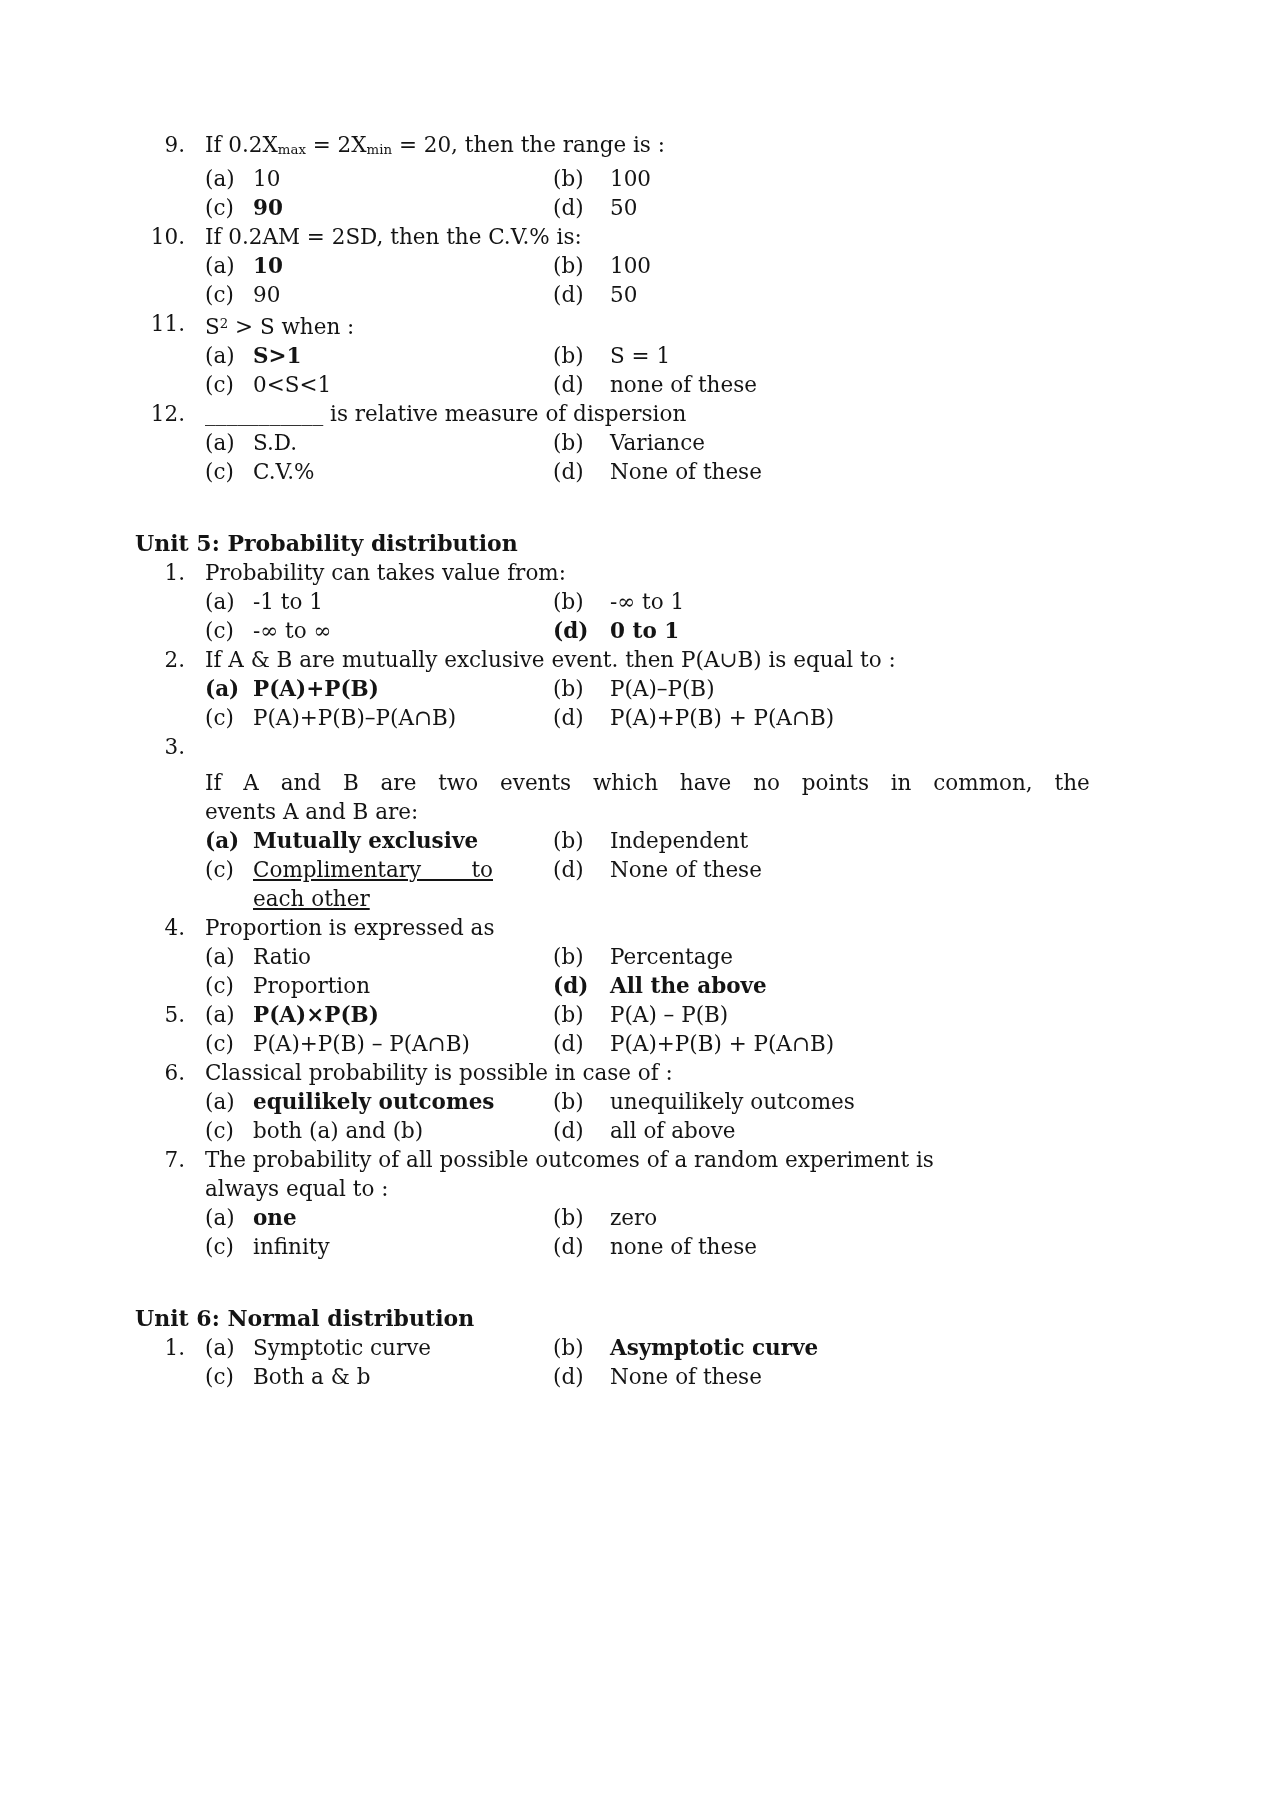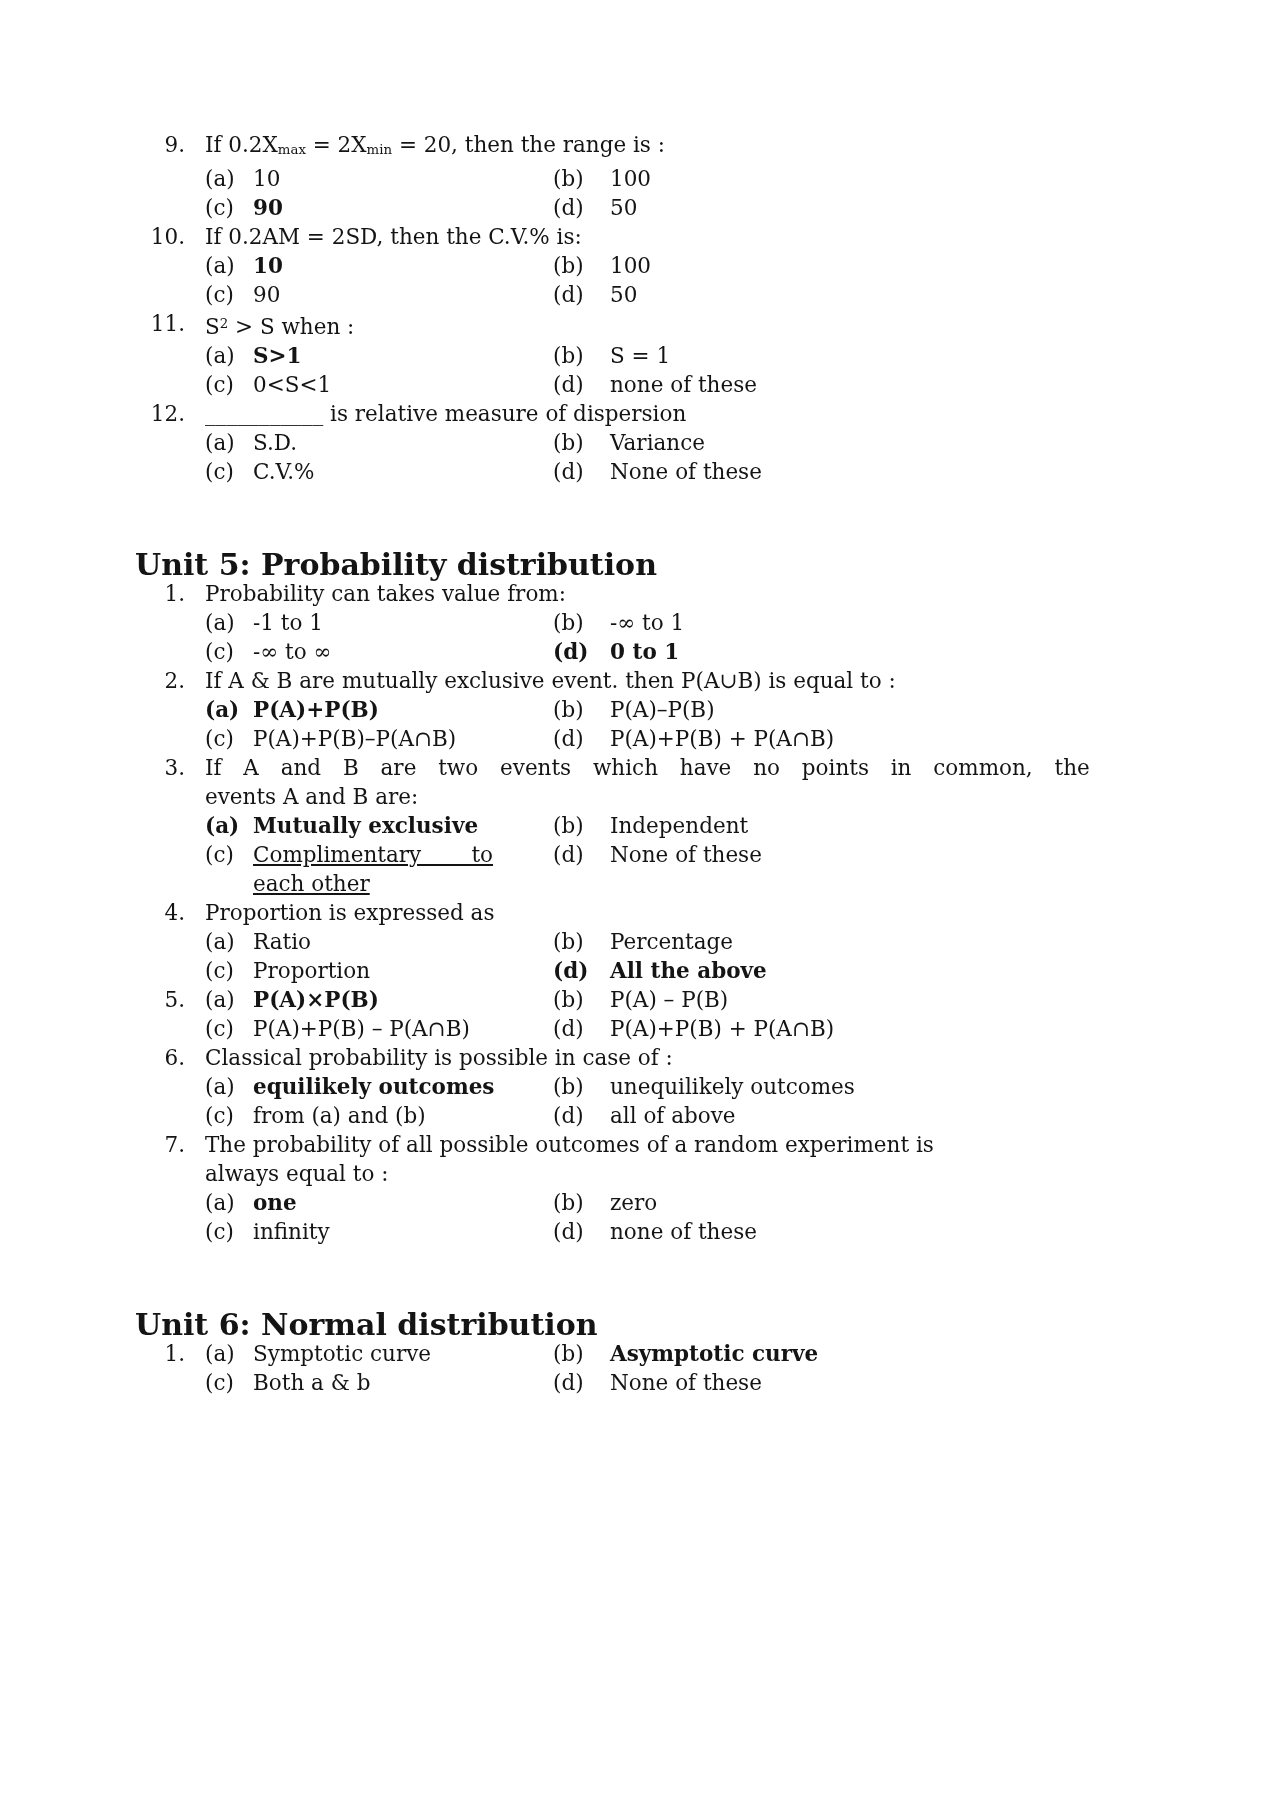--- a/index.html
+++ b/index.html
@@ -10,31 +10,31 @@
     background: #ffffff;
     box-sizing: border-box;
     padding: 130px 130px 0 135px;
     font-family: "DejaVu Serif", serif;
     font-size: 21.5px;
     line-height: 29px;
     color: #141414;
     overflow: hidden;
   }
   h2.unit-heading {
-    font-size: 30px;
+    font-size: 22px;
     line-height: 29px;
-    margin: 64px 0 0 0;
+    margin: 43px 0 0 0;
     font-weight: bold;
   }
   section { margin: 0; }
   .q-row { display: flex; align-items: flex-start; }
   .q-num { width: 50px; flex: none; text-align: right; }
   .q-body { flex: 1; margin-left: 20px; min-width: 0; }
   .q-text { }
-  .q-text.justify { text-align: justify; }
+  .q-text.justify { text-align: justify; margin-top: 36px; }
   .spread { word-spacing: 15px; }
   .sub { font-size: 0.62em; vertical-align: -0.18em; }
   .sup { font-size: 0.62em; vertical-align: 0.45em; }
   .opt-row { display: flex; align-items: flex-start; }
   .opt { display: flex; align-items: flex-start; }
   .opt-left { width: 348px; flex: none; }
   .opt-right { flex: 1; min-width: 0; }
   .opt-marker { width: 48px; flex: none; }
   .opt-right .opt-marker { width: 57px; }
   .b { font-weight: bold; }
@@ -291,21 +291,21 @@
               <span class="opt-text b">equilikely outcomes</span>
             </div>
             <div class="opt opt-right">
               <span class="opt-marker">(b)</span>
               <span class="opt-text">unequilikely outcomes</span>
             </div>
           </div>
           <div class="opt-row">
             <div class="opt opt-left">
               <span class="opt-marker">(c)</span>
-              <span class="opt-text">from (a) and (b)</span>
+              <span class="opt-text">both (a) and (b)</span>
             </div>
             <div class="opt opt-right">
               <span class="opt-marker">(d)</span>
               <span class="opt-text">all of above</span>
             </div>
           </div>
         </div>
       </div>
       <div class="q-row">
         <div class="q-num">7.</div>

